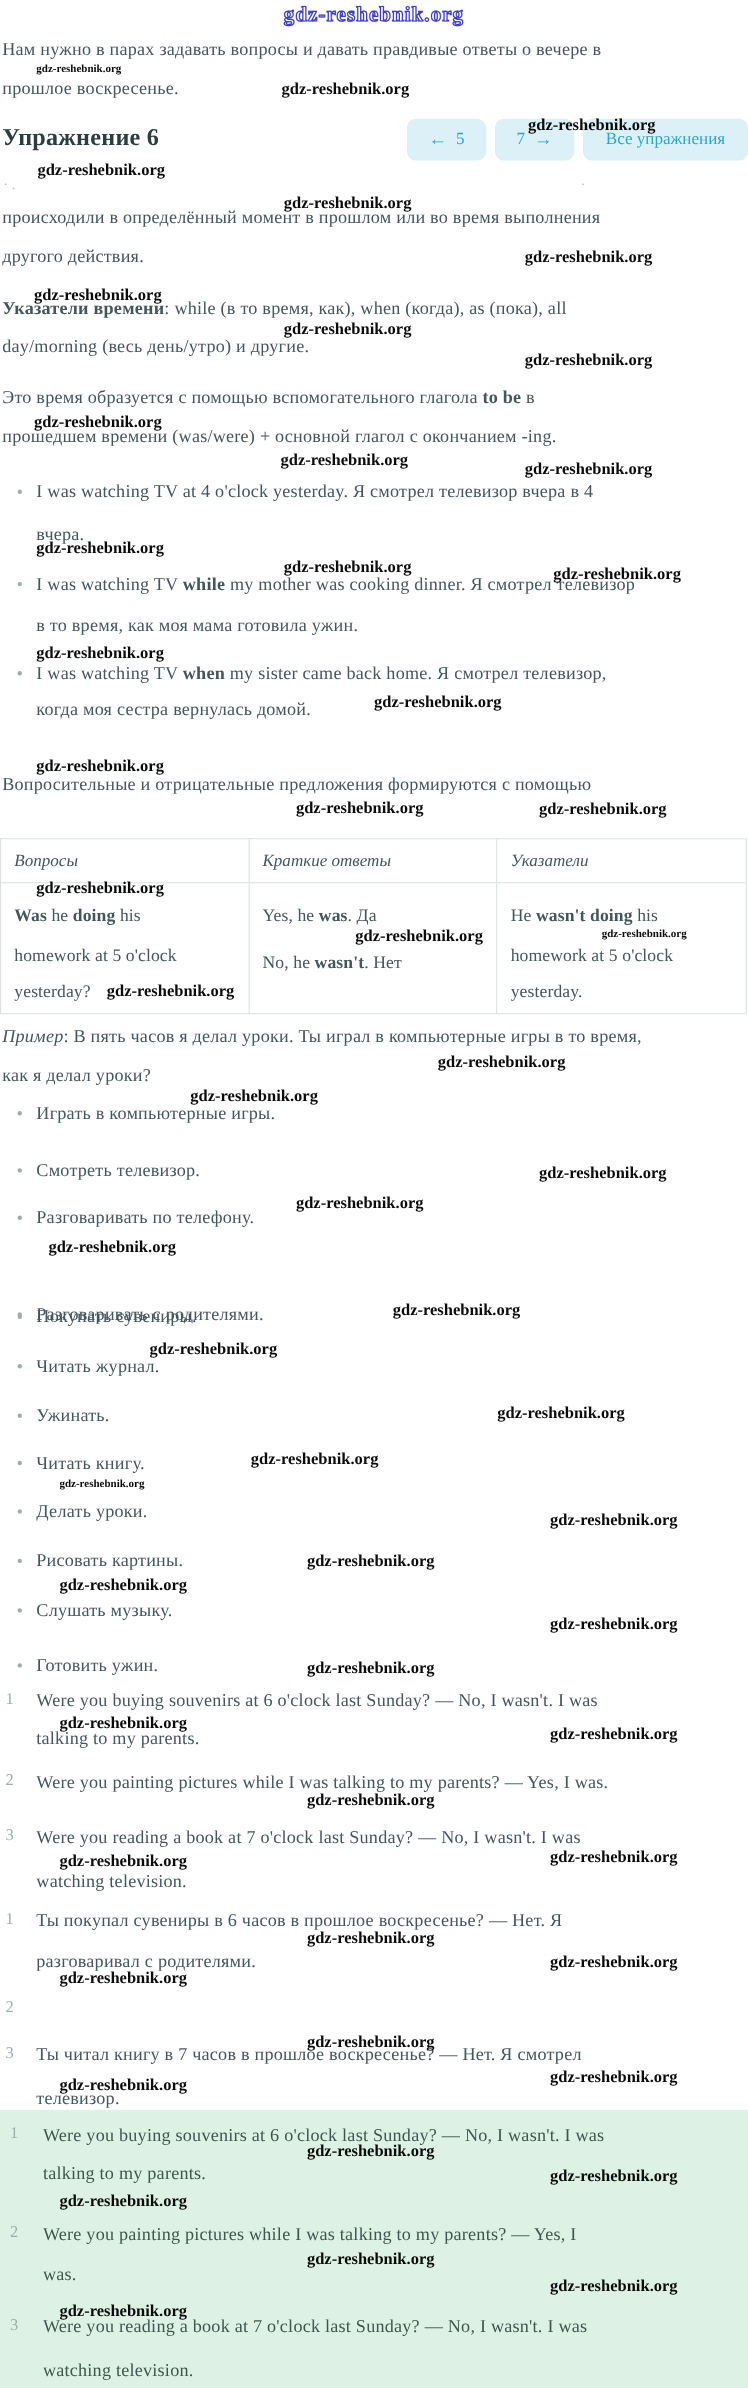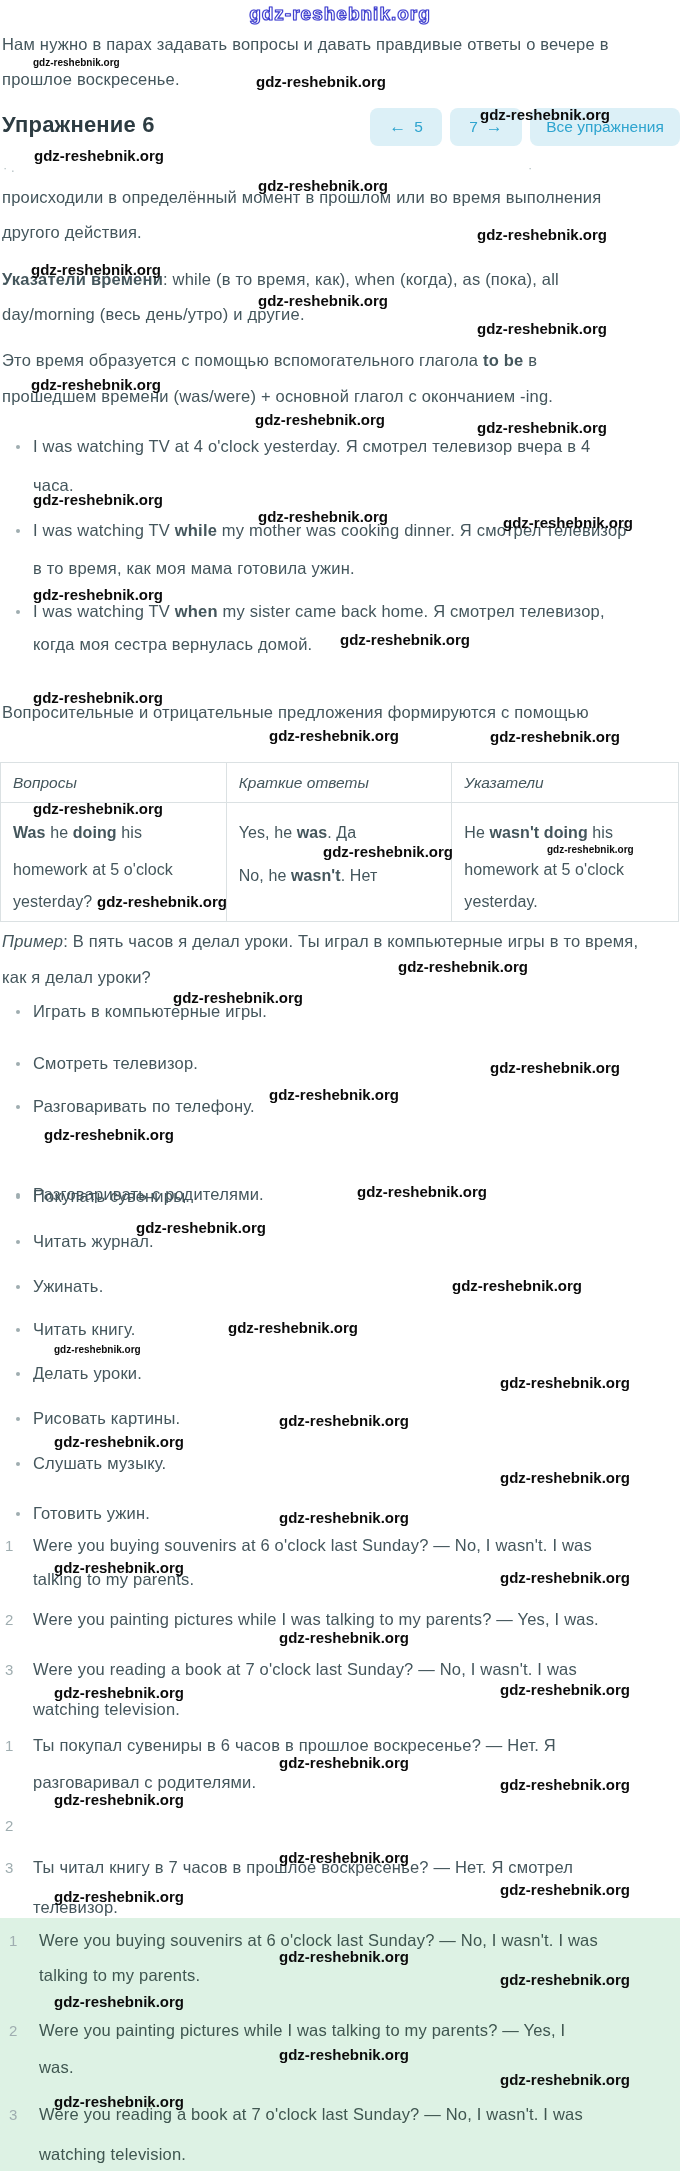--- a/index.html
+++ b/index.html
@@ -1,17 +1,17 @@
 <!DOCTYPE html>
 <html><head>
 <meta charset="utf-8">
 <style>
   html,body{margin:0;padding:0;background:#ffffff;}
   #page{position:relative;width:680px;height:2171px;overflow:hidden;background:#ffffff;
-        font-family:Liberation Sans, sans-serif;color:#44565c;}
+        font-family:Liberation Serif, serif;color:#44565c;}
   .abs{position:absolute;white-space:nowrap;}
   .tline{font-size:16.5px;letter-spacing:0.2px;left:2px;}
   .bullet{left:0;padding-left:33px;font-size:16.5px;letter-spacing:0.2px;}
   .bullet::before{content:"";position:absolute;left:16px;top:8px;width:4px;height:4px;border-radius:50%;background:#9fadb0;}
   .numline{left:0;padding-left:33px;font-size:16.5px;letter-spacing:0.2px;}
   .numline .num{position:absolute;left:5px;color:#9fadb0;font-size:15px;top:1px;}
   .cont{left:0;padding-left:33px;font-size:16.5px;letter-spacing:0.2px;}
   .green-num .num{left:9px;}
   .green-pad{padding-left:39px;}
   .heading{left:2px;font-size:22px;font-weight:700;color:#2d3c42;letter-spacing:0.2px;}
@@ -58,21 +58,21 @@
   </div>
 
   <div class="abs tline" style="top:188px">происходили в определённый момент в прошлом или во время выполнения</div>
   <div class="abs tline" style="top:223px">другого действия.</div>
   <div class="abs tline" style="top:270px"><span style="font-weight: 700;">Указатели времени</span><span>: while (в то время, как), when (когда), as (пока), all</span></div>
   <div class="abs tline" style="top:305px">day/morning (весь день/утро) и другие.</div>
   <div class="abs tline" style="top:351px"><span>Это время образуется с помощью вспомогательного глагола </span><span style="font-weight: 700;">to be</span><span> в</span></div>
   <div class="abs tline" style="top:387px">прошедшем времени (was/were) + основной глагол с окончанием -ing.</div>
 
   <div class="abs bullet" style="top:437px"><span>I was watching TV at 4 o'clock yesterday. Я смотрел телевизор вчера в 4</span></div>
-  <div class="abs cont" style="top:476px">часа.</div>
+  <div class="abs cont" style="top:476px">вчера.</div>
   <div class="abs bullet" style="top:521px"><span>I was watching TV </span><span style="font-weight: 700;">while</span><span> my mother was cooking dinner. Я смотрел телевизор</span></div>
   <div class="abs cont" style="top:559px">в то время, как моя мама готовила ужин.</div>
   <div class="abs bullet" style="top:602px"><span>I was watching TV </span><span style="font-weight: 700; margin-top: 28px;">when</span><span> my sister came back home. Я смотрел телевизор,</span></div>
   <div class="abs cont" style="top:635px">когда моя сестра вернулась домой.</div>
 
   <div class="abs tline" style="top:703px">Вопросительные и отрицательные предложения формируются с помощью</div>
 
   <div class="abs table-box">
     <div class="trow thead">
       <div class="tcell">

